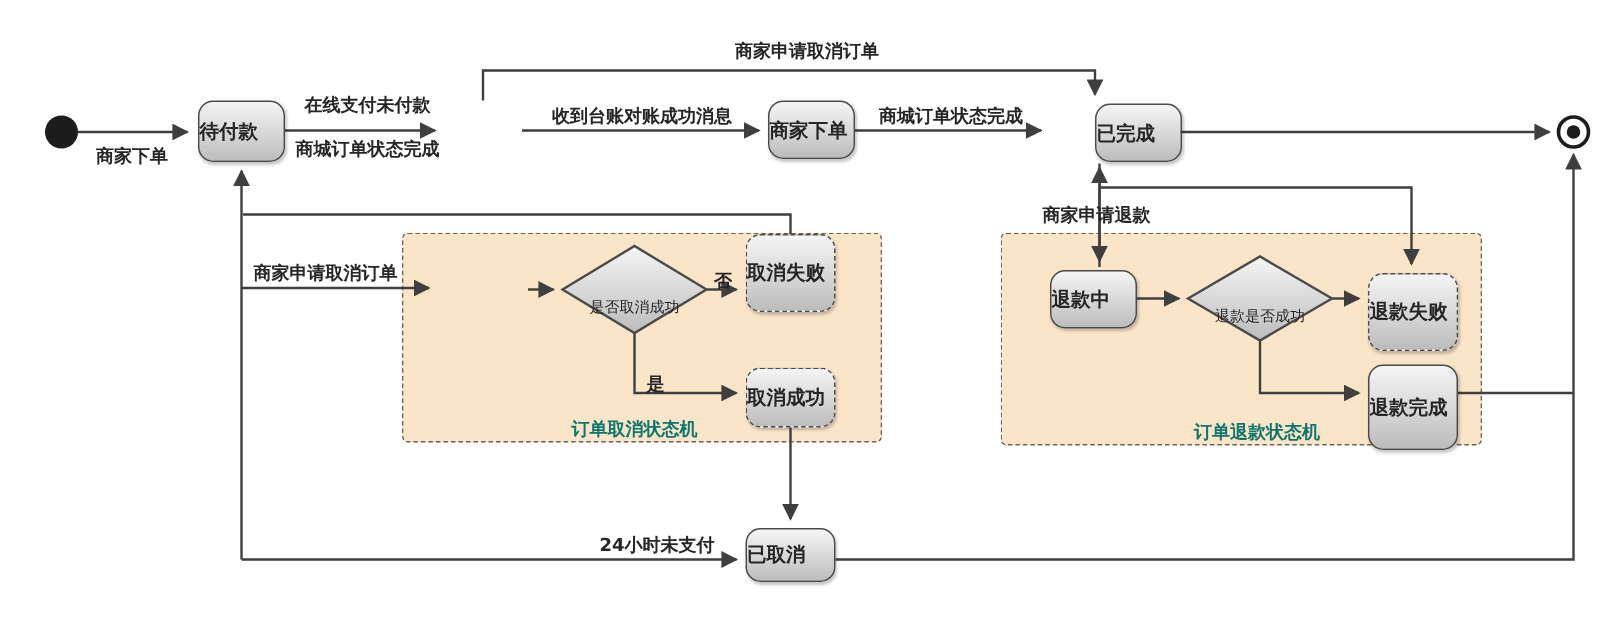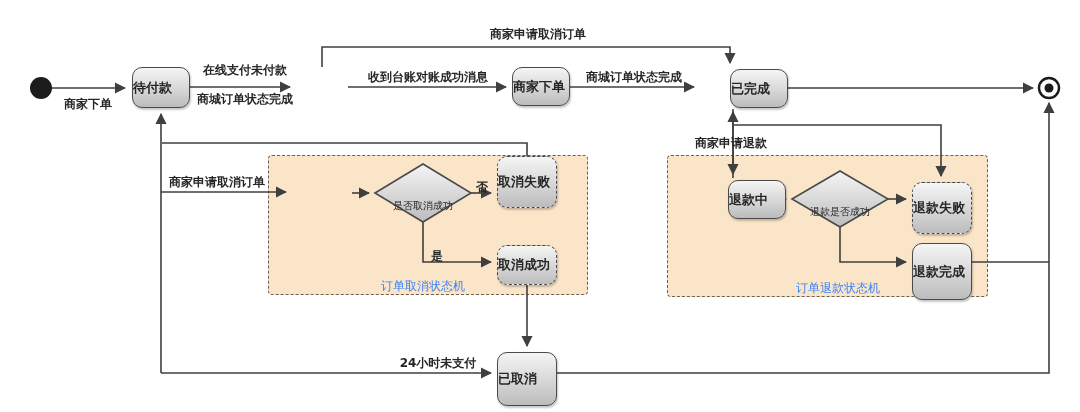--- a/index.html
+++ b/index.html
@@ -24,21 +24,21 @@
     position:absolute;z-index:2;transform:translate(-50%,-50%);
     font-weight:bold;font-size:12px;color:#262626;white-space:nowrap;line-height:1;
   }
   .elabel.onbg{background:#ffffff;padding:0 3px;}
   .dlabel{
     position:absolute;z-index:2;transform:translate(-50%,-50%);
     font-weight:normal;font-size:10px;color:#262626;white-space:nowrap;line-height:1;margin-top:13px;
   }
   .rcaption{
     position:absolute;z-index:2;transform:translate(-50%,-50%);
-    font-weight:normal;font-size:12px;color:#3b82f6;white-space:nowrap;line-height:1;
+    font-weight:bold;font-size:12px;color:#0f766e;white-space:nowrap;line-height:1;
   }
 </style>
 </head>
 <body>
 
 <div class="canvas">
 
   <div class="region" style="left:268px;top:155px;width:320px;height:140px"></div>
   <div class="region" style="left:667px;top:155px;width:321px;height:142px"></div>
 
@@ -97,24 +97,24 @@
     </div>
   <div class="node" style="left:730px;top:69px;width:58px;height:39px">
     <span>已完成</span>
     </div>
   <div class="node dashed" style="left:497px;top:156px;width:60px;height:52px">
     <span>取消失败</span>
     </div>
   <div class="node dashed" style="left:497px;top:245px;width:60px;height:40px">
     <span>取消成功</span>
     </div>
-  <div class="node" style="left:497px;top:352px;width:60px;height:54px">
+  <div class="node" style="left:497px;top:352px;width:60px;height:36px">
     <span>已取消</span>
     </div>
-  <div class="node" style="left:728px;top:180px;width:58px;height:39px">
+  <div class="node" style="left:700px;top:180px;width:58px;height:39px">
     <span>退款中</span>
     </div>
   <div class="node dashed" style="left:912px;top:182px;width:60px;height:52px">
     <span>退款失败</span>
     </div>
   <div class="node" style="left:912px;top:243px;width:60px;height:57px">
     <span>退款完成</span>
     </div>
 
   <div class="dlabel" style="left:423px;top:193px">是否取消成功</div>

